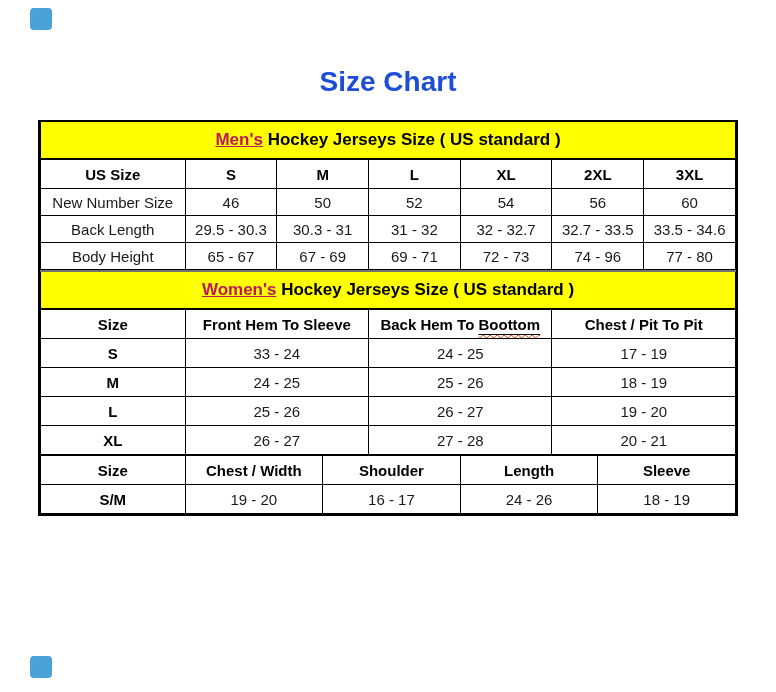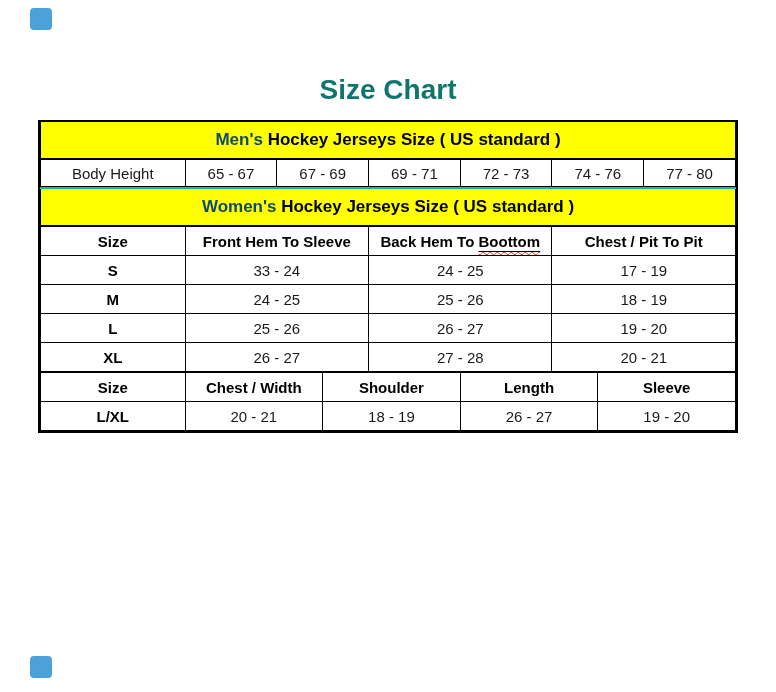--- a/index.html
+++ b/index.html
@@ -12,38 +12,38 @@
   }
   .corner-marker{
     position:absolute;left:30px;width:22px;height:22px;
     background:#4aa2d9;border-radius:4px;
   }
   .corner-marker.top{top:8px;}
   .corner-marker.bottom{top:656px;}
   .page-title{
     position:absolute;top:66px;left:0;width:100%;
     text-align:center;font-size:28px;font-weight:bold;
-    color:#0f766e;letter-spacing:0px;margin-top:8px;
+    color:#1d4ed8;letter-spacing:0px;
   }
   .chart{
     position:absolute;left:38px;top:120px;width:696px;
     border:2px solid #000;
   }
   table{width:100%;border-collapse:collapse;table-layout:fixed;}
   td,th{
     border:1px solid #000;text-align:center;vertical-align:middle;
     padding:0 2px;color:#1a1a1a;overflow:hidden;white-space:nowrap;
   }
   tr.band td{
     background:#ffff00;
-    border-top:2px solid #14b8a6;border-bottom:2px solid #000;
+    border-top:2px solid #737373;border-bottom:2px solid #000;
     height:36px;font-size:17px;font-weight:bold;color:#000;
   }
   table:first-of-type tr.band td{border-top:none;}
-  .band .red{color:#0c4a6e;}
+  .band .red{color:#be185d;text-decoration:underline;}
   thead th{height:28px;font-size:15px;font-weight:bold;color:#000;}
   tbody td{font-size:15px;font-weight:normal;}
   .t-mens tbody td{height:26px;}
   .t-womens tbody td,.t-youth tbody td{height:28px;}
   .t-youth tr.band td{height:32px;}
   .t-womens td.row-label,.t-youth td.row-label{font-weight:bold;color:#000;}
   .squiggle{
     text-decoration:underline wavy #e03000;
     text-underline-offset:4px;
     text-decoration-thickness:1px;
@@ -67,29 +67,56 @@
         <col style="width:13.2%">
       <col style="width:13.2%">
         <col style="width:13.2%">
         <col style="width:13.2%">
         <col style="width:13.2%">
     </colgroup>
     <thead>
       <tr class="band">
         <td colspan="7"><span class="red">Men's</span><span> Hockey Jerseys Size ( US standard )</span></td>
       </tr>
+      <tr class="cols">
+          <th>US Size</th>
+          <th>S</th>
+          <th>M</th>
+          <th>L</th>
+          <th>XL</th>
+          <th>2XL</th>
+          <th>3XL</th>
+        </tr>
     </thead>
     <tbody>
+        <tr>
+          <td class="row-label">New Number Size</td>
+          <td>46</td>
+          <td>50</td>
+          <td>52</td>
+          <td>54</td>
+          <td>56</td>
+          <td>60</td>
+        </tr>
+        <tr>
+          <td class="row-label">Back Length</td>
+          <td>29.5 - 30.3</td>
+          <td>30.3 - 31</td>
+          <td>31 - 32</td>
+          <td>32 - 32.7</td>
+          <td>32.7 - 33.5</td>
+          <td>33.5 - 34.6</td>
+        </tr>
         <tr>
           <td class="row-label">Body Height</td>
           <td>65 - 67</td>
           <td>67 - 69</td>
           <td>69 - 71</td>
           <td>72 - 73</td>
-          <td>74 - 76</td>
+          <td>74 - 96</td>
           <td>77 - 80</td>
         </tr>
       </tbody>
   </table>
 
   <table class="t-womens">
     <colgroup>
       <col style="width:20.8%">
         <col style="width:26.4%">
         <col style="width:26.4%">
@@ -146,22 +173,22 @@
       <tr class="cols">
           <th>Size</th>
           <th>Chest / Width</th>
           <th>Shoulder</th>
           <th>Length</th>
           <th>Sleeve</th>
         </tr>
     </thead>
     <tbody>
         <tr>
-          <td class="row-label">L/XL</td>
-          <td>20 - 21</td>
+          <td class="row-label">S/M</td>
+          <td>19 - 20</td>
+          <td>16 - 17</td>
+          <td>24 - 26</td>
           <td>18 - 19</td>
-          <td>26 - 27</td>
-          <td>19 - 20</td>
         </tr>
       </tbody>
   </table>
 
 </div>
 
 </body></html>

